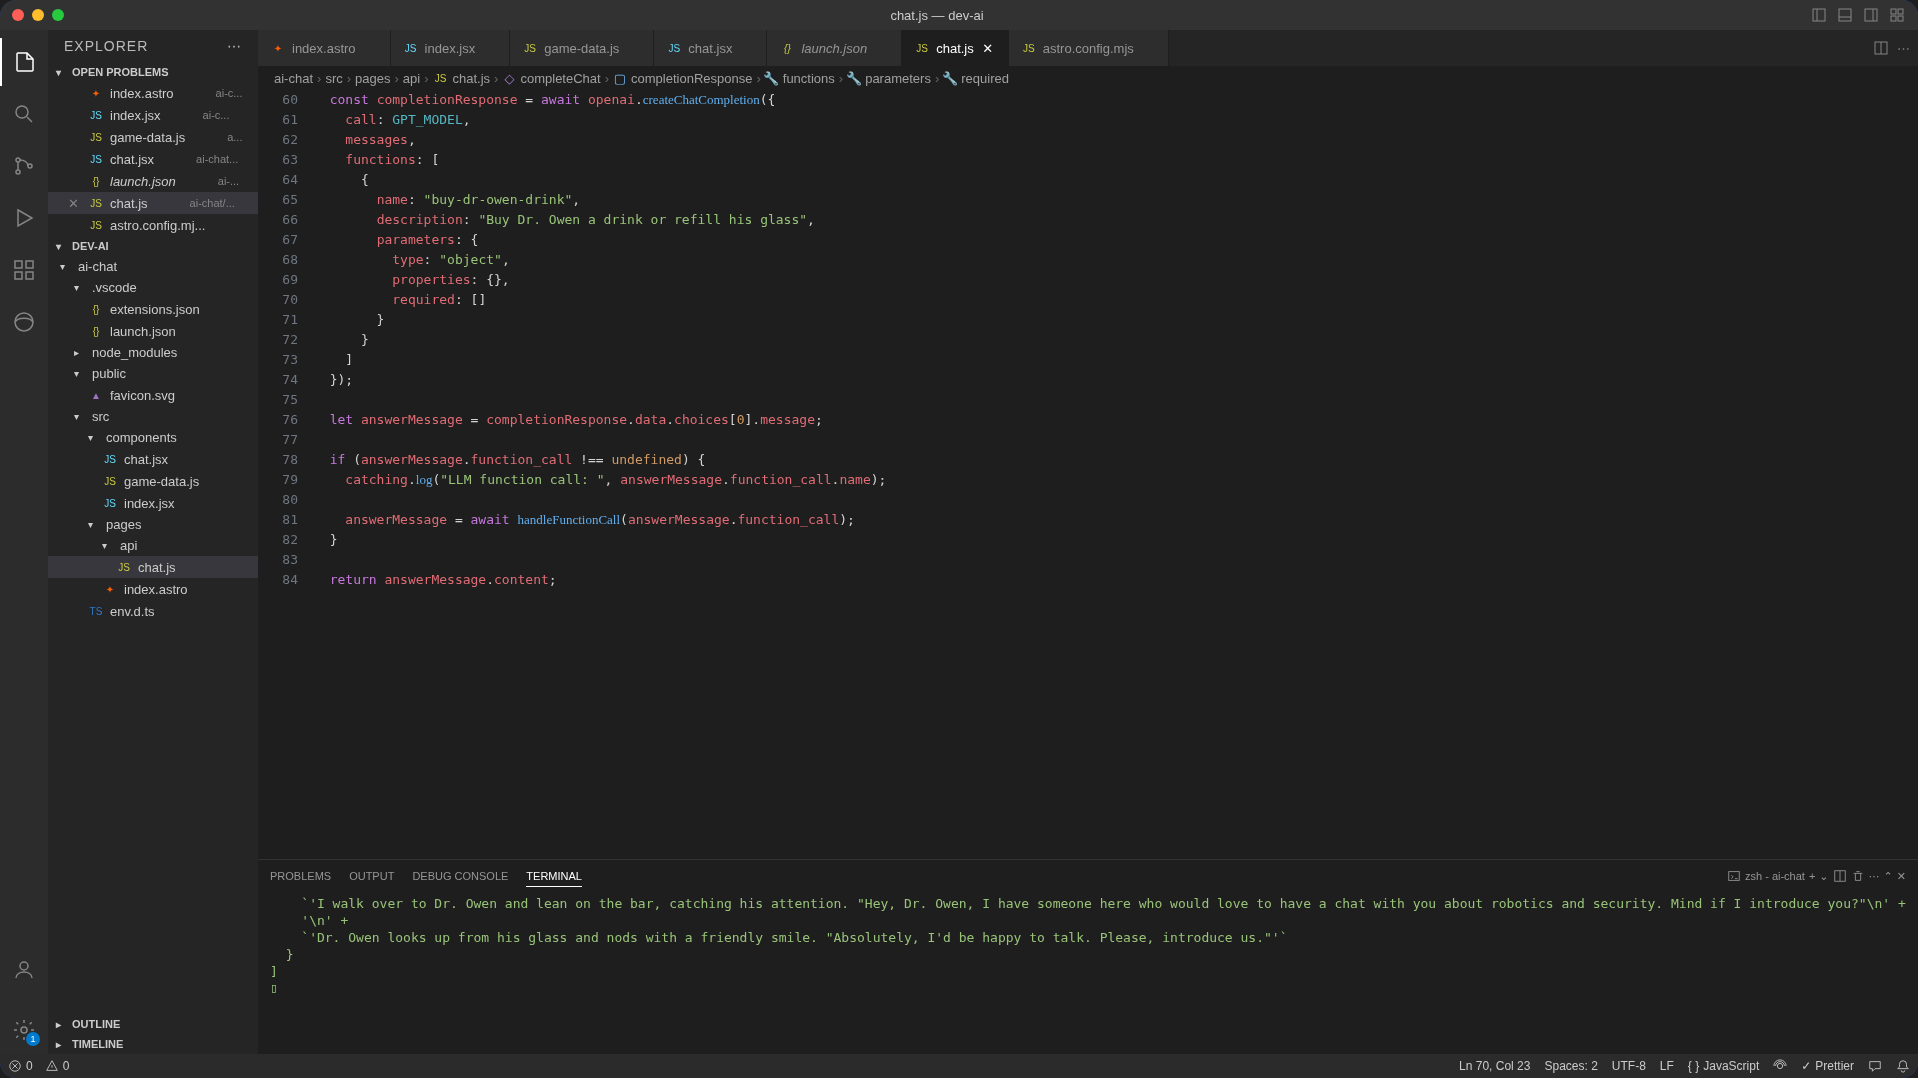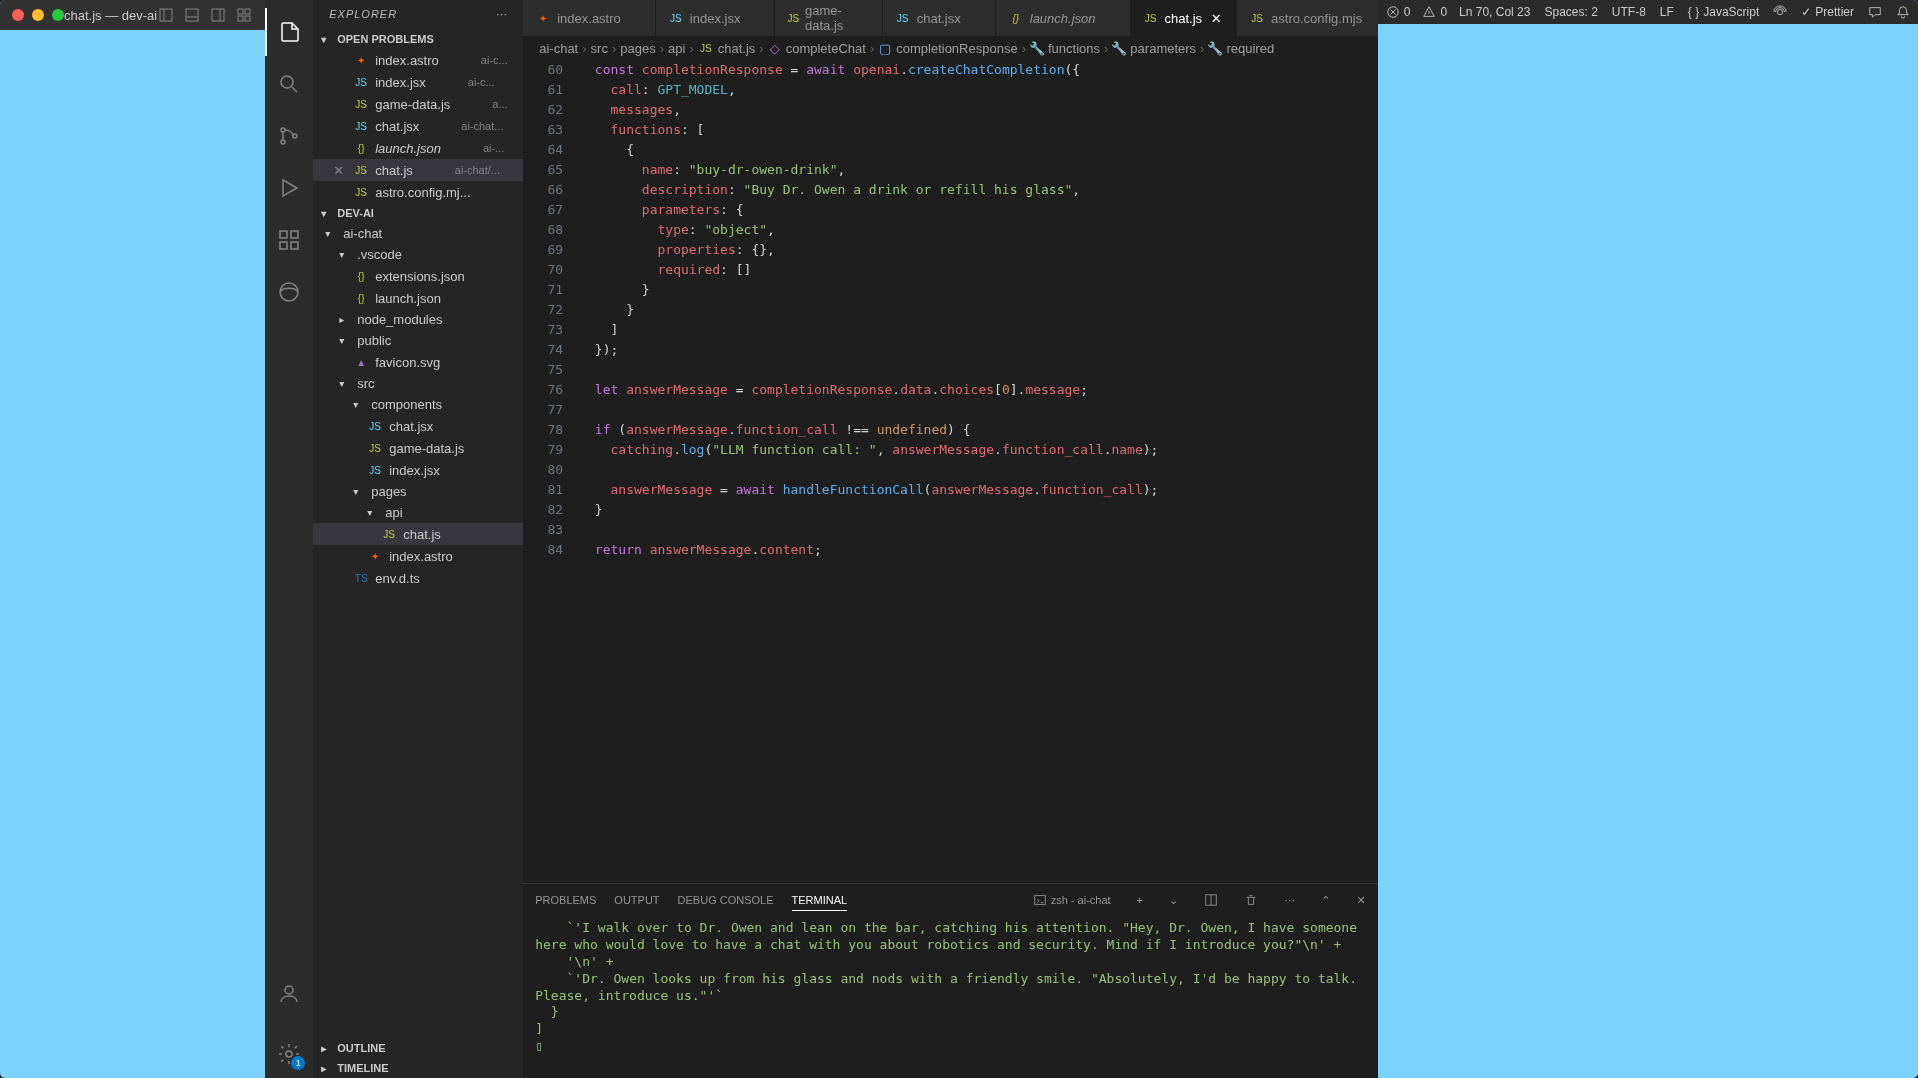--- a/index.html
+++ b/index.html
@@ -6,24 +6,24 @@
     body {
       font-family: -apple-system, BlinkMacSystemFont, 'Segoe UI', sans-serif;
       background: #1e1e1e;
       color: #cccccc;
       font-size: 13px;
       overflow: hidden;
       height: 100vh;
     }
     .window {
       display: flex;
-      flex-direction: row;
+      flex-direction: column;
       height: 100vh;
-      background: #7dd3fc;
-      border-radius: 5px;
+      background: #1d4ed8;
+      border-radius: 16px;
       overflow: hidden;
     }
     .titlebar {
       height: 30px;
       background: #323232;
       display: flex;
       align-items: center;
       padding: 0 12px;
       -webkit-app-region: drag;
     }
@@ -65,27 +65,26 @@
 
     .sidebar {
       width: 210px;
       background: #252526;
       display: flex;
       flex-direction: column;
       overflow: hidden;
     }
     .sidebar-header {
       padding: 8px 16px;
-      font-size: 11px;
+      font-size: 14px;
       color: #bbbbbb;
       letter-spacing: 1px;
       display: flex;
       justify-content: space-between;
       align-items: flex-start;
-      font-style: italic;
     }
     .section-header {
       padding: 4px 8px;
       font-size: 11px;
       font-weight: bold;
       color: #cccccc;
       display: flex;
       align-items: center;
       gap: 4px;
       cursor: pointer;
@@ -173,21 +172,21 @@
       flex: 1;
       background: #1e1e1e;
       color: #d4d4d4;
       overflow: auto;
       position: relative;
     }
     .code-line { height: 20px; white-space: pre; }
     .tok-keyword { color: #c678dd; }
     .tok-const { color: #56b6c2; }
     .tok-var { color: #e06c75; }
-    .tok-func { color: #61afef; }
+    .tok-func { color: #61afef; font-family: Liberation Serif, serif; }
     .tok-prop { color: #e06c75; }
     .tok-string { color: #98c379; }
     .tok-number { color: #d19a66; }
     .tok-undef { color: #d19a66; }
     .tok-await { color: #c678dd; }
 
     .panel {
       height: 195px;
       background: #1e1e1e;
       border-top: 1px solid #333;
@@ -197,21 +196,21 @@
     .panel-tabs {
       display: flex;
       align-items: center;
       padding: 0 12px;
       height: 32px;
       gap: 18px;
       font-size: 11px;
     }
     .panel-tab { color: #969696; cursor: pointer; padding: 4px 0; }
     .panel-tab.active { color: #ffffff; border-bottom: 1px solid #ffffff; }
-    .panel-right { margin-left: auto; display: flex; align-items: center; gap: 26px; color: #969696; }
+    .panel-right { margin-left: auto; display: flex; align-items: center; gap: 4px; color: #969696; }
     .panel-content {
       flex: 1;
       overflow: auto;
       font-family: 'Menlo', 'Consolas', monospace;
       font-size: 13px;
       padding: 4px 12px;
       color: #98c379;
       line-height: 1.3;
     }
     .term-line { white-space: pre-wrap; }

